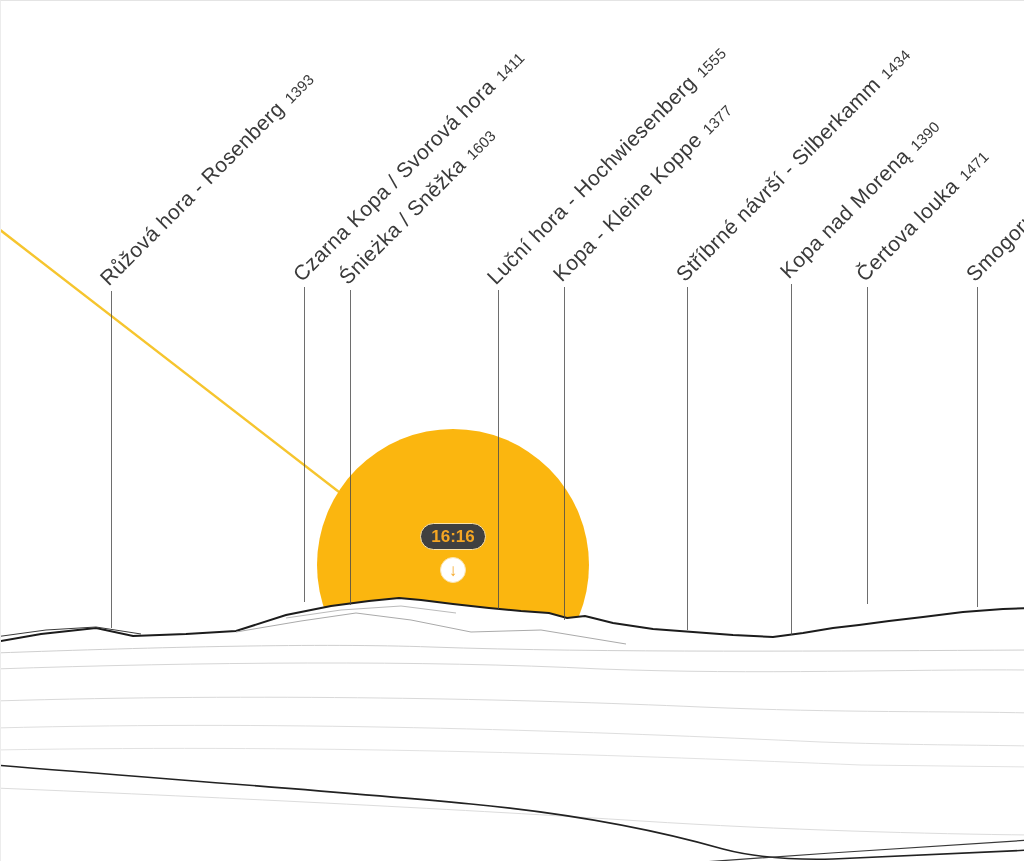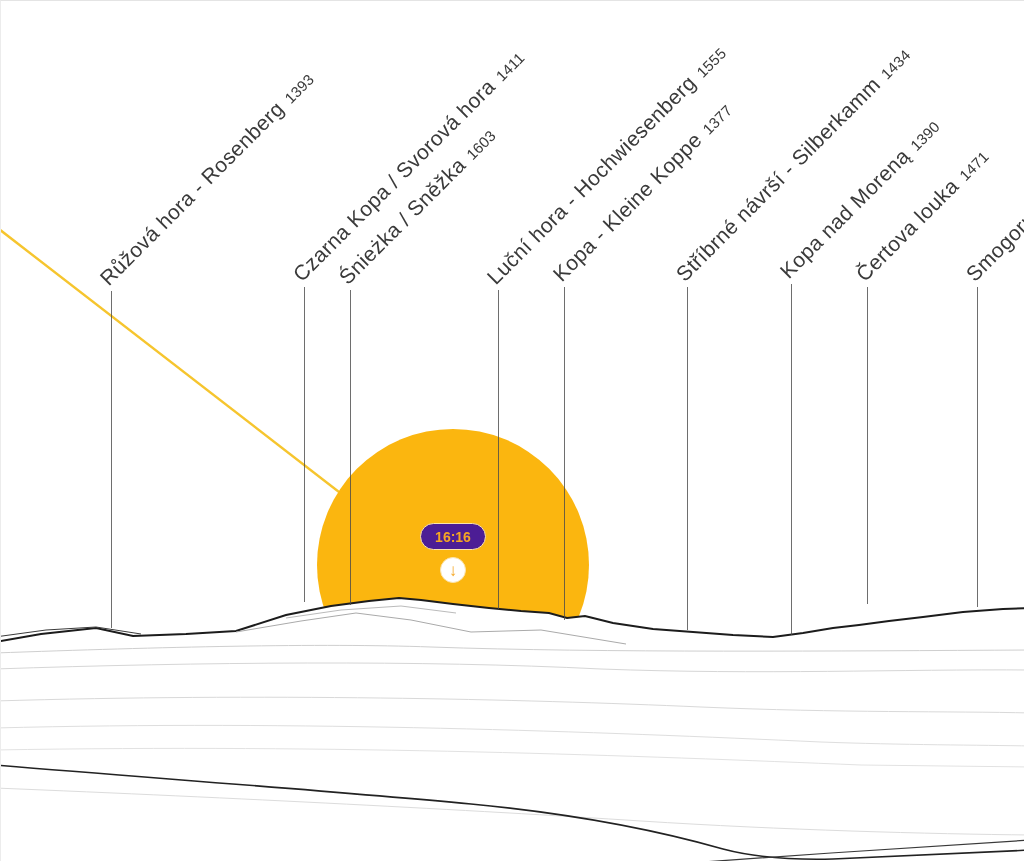--- a/index.html
+++ b/index.html
@@ -22,22 +22,22 @@
   .peak-label{
     position:absolute;height:26px;line-height:26px;white-space:nowrap;
     transform-origin:0 100%;
     transform:rotate(-45deg);
     font-size:21px;color:#3a3a3a;letter-spacing:.4px;
     cursor:pointer;
   }
   .peak-label .elev{font-size:15px;margin-left:8px;letter-spacing:.2px}
   .sun-time{
     position:absolute;left:419px;top:522px;width:66px;height:27px;
-    background:#4c1d95;border:1px solid #fbe3ab;border-radius:14px;
-    color:var(--time-text,#f5a623);font-size:14px;font-weight:bold;
+    background:#404040;border:1px solid #fbe3ab;border-radius:14px;
+    color:var(--time-text,#f5a623);font-size:17px;font-weight:bold;
     text-align:center;line-height:26px;box-sizing:border-box;
   }
   .sun-arrow{
     position:absolute;left:439px;top:556px;width:26px;height:26px;
     border-radius:50%;background:#ffffff;border:1px solid #fbe3ab;
     color:var(--time-text,#f5a623);font-size:17px;font-weight:bold;
     text-align:center;line-height:23px;cursor:pointer;padding:0;box-sizing:border-box;
   }
 </style>
 </head>

